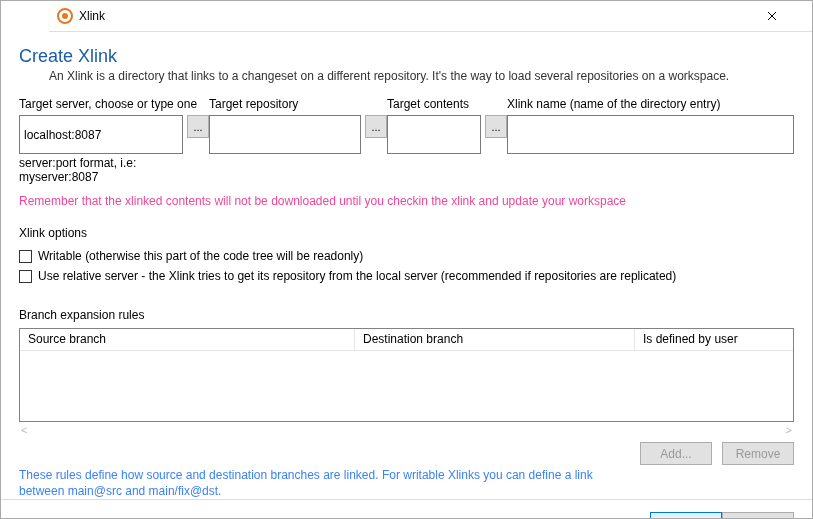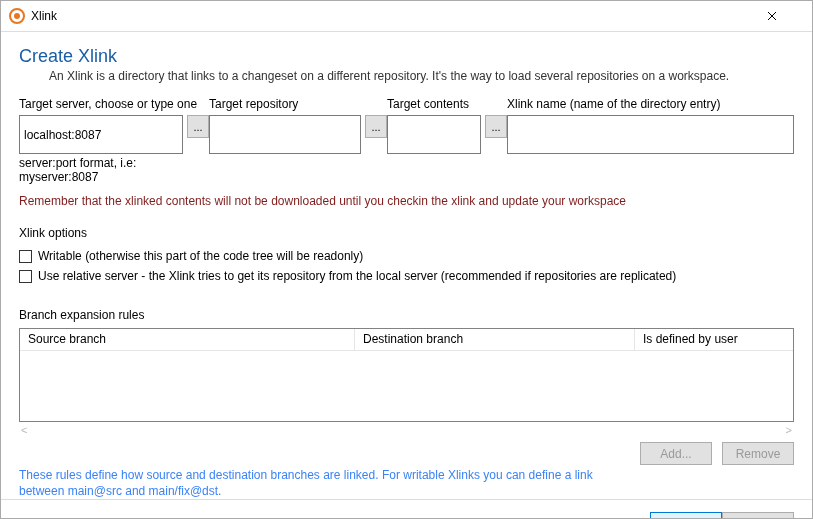--- a/index.html
+++ b/index.html
@@ -14,20 +14,21 @@
     border: 1px solid #aaa;
     display: flex;
     flex-direction: column;
   }
   .titlebar {
     height: 46px;
     display: flex;
     align-items: center;
     padding: 0 18px 0 8px;
     border-bottom: 1px solid #ddd;
+    margin-left: 48px;
   }
   .titlebar .icon {
     width: 16px; height: 16px;
     margin-right: 6px;
     display:flex; align-items:center; justify-content:center;
   }
   .titlebar .title { flex: 0 0 auto; }
   .titlebar .spacer { flex: 1; }
   .titlebar .close {
     width: 45px; height: 30px;
@@ -76,21 +77,21 @@
   .f4 .text-input { width: 100%; }
   .browse-btn {
     width: 22px; height: 23px;
     border: 1px solid #adadad;
     background: #e1e1e1;
     font-size: 11px;
     display:flex; align-items:center; justify-content:center;
     cursor:pointer;
   }
   .hint { margin-top: 2px; font-size:12px; }
-  .warning { color: #7f1d1d; margin: 10px 0 14px 0; }
+  .warning { color: #ec4899; margin: 10px 0 14px 0; }
   .section-title { margin: 4px 0 6px 0; }
   .checkbox-row {
     display:flex; align-items:center; gap:6px; margin: 3px 0;
   }
   .checkbox {
     width:13px; height:13px;
     border:1px solid #333;
     background:#fff;
     flex-shrink:0;
   }

